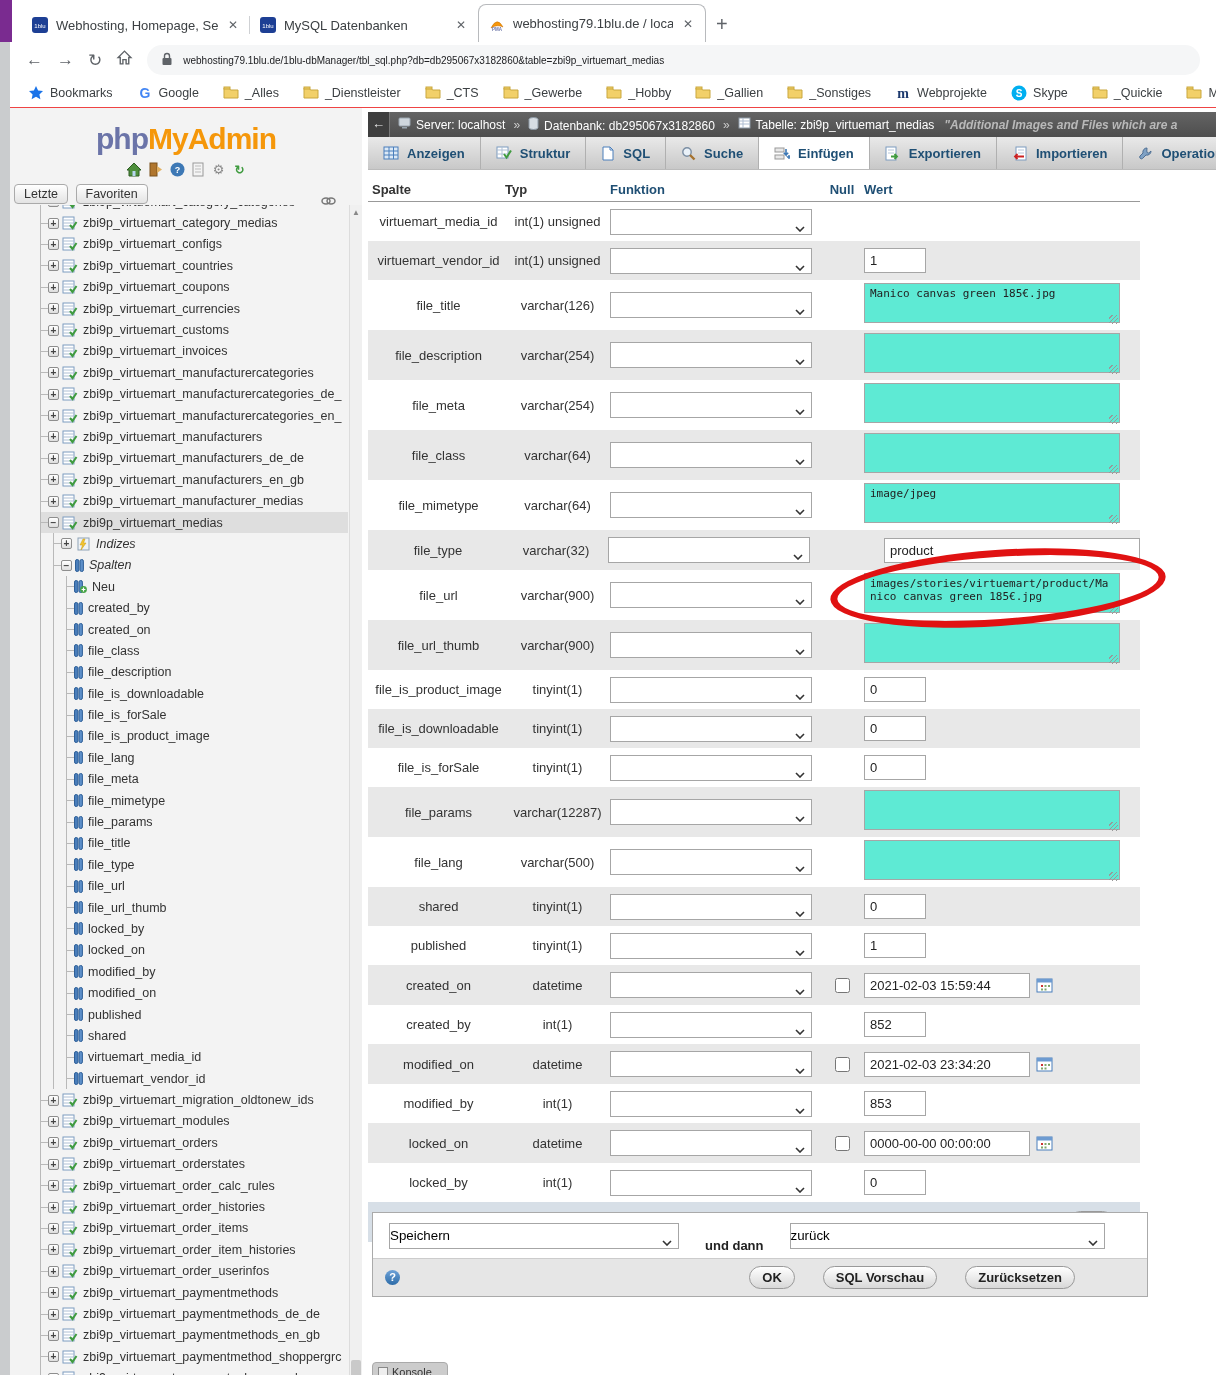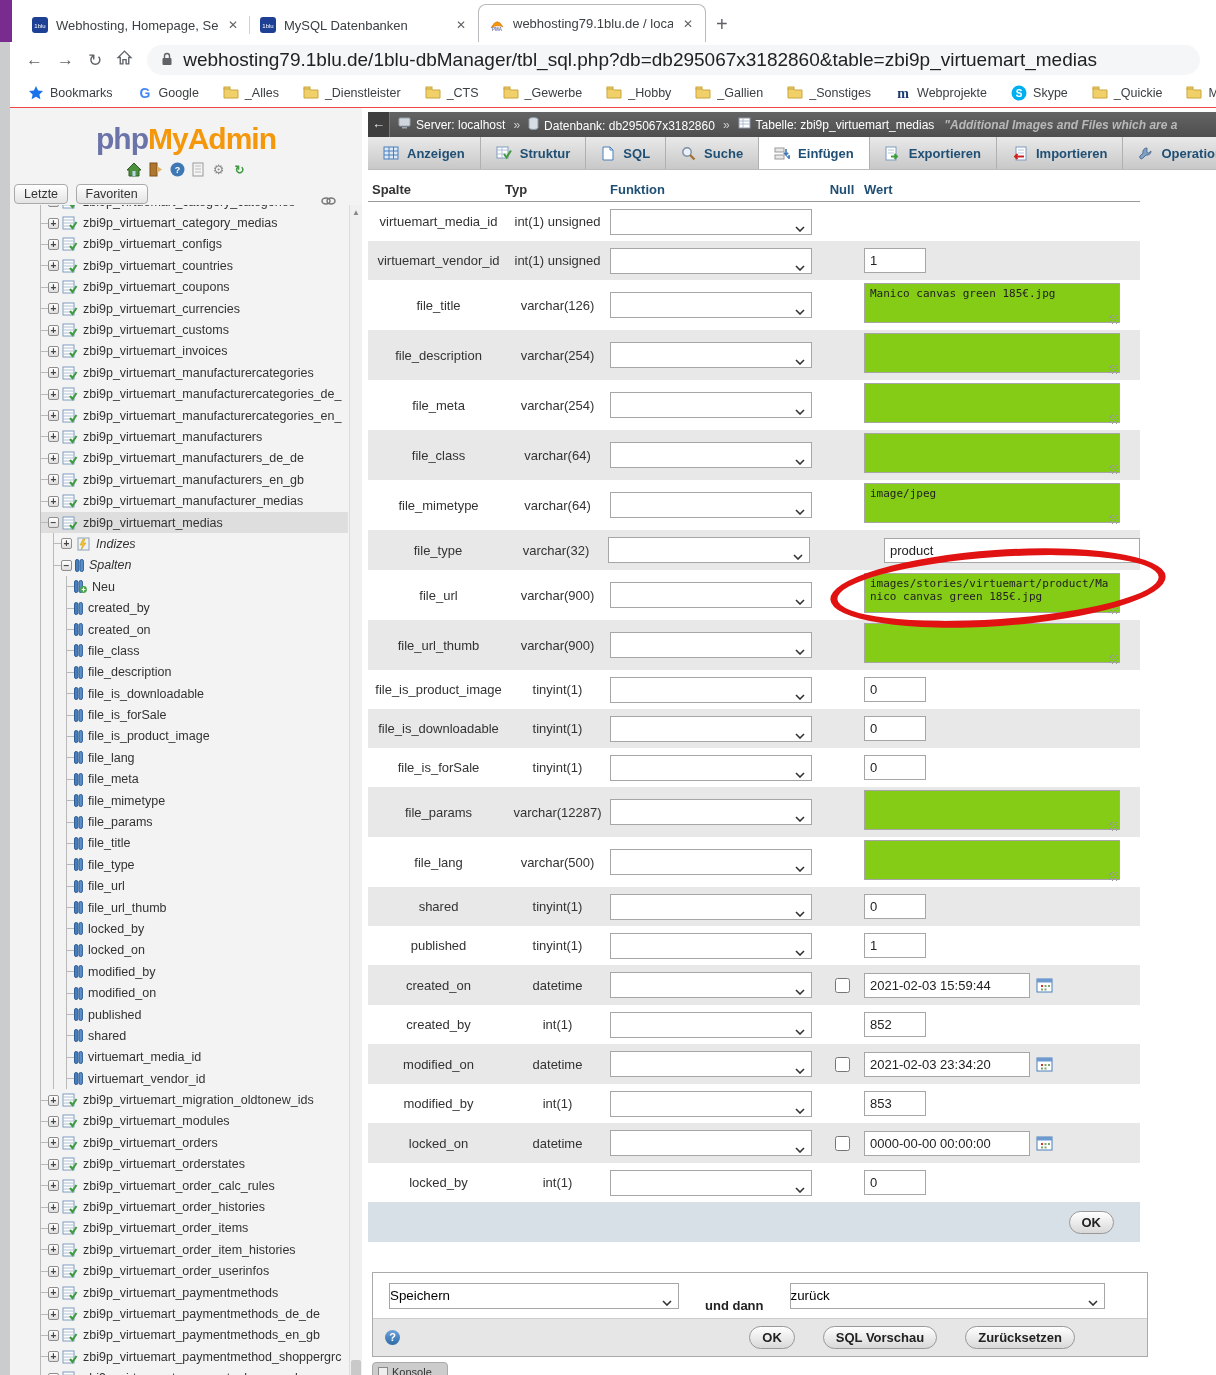--- a/index.html
+++ b/index.html
@@ -17,21 +17,21 @@
     color:#3c4043;font-size:13px;position:relative;}
   .btab .title{flex:1;white-space:nowrap;overflow:hidden;}
   .btab .close{color:#5f6368;font-size:12px;padding:0 2px;}
   .btab.inactive + .btab.inactive::before{content:"";position:absolute;left:-1px;top:8px;height:18px;width:1px;background:#cfd1d4;}
   .btab.active{background:#fff;border:1px solid #b8babd;border-bottom:none;border-radius:8px 8px 0 0;height:38px;}
   .newtab{font-size:20px;color:#5f6368;margin-left:10px;padding-bottom:6px;}
   .favicon{width:16px;height:16px;flex:none;display:inline-flex;}
   #addressbar{display:flex;align-items:center;height:36px;gap:14px;padding:0 16px;}
   .nav-ic{font-size:17px;color:#5f6368;}
   #urlfield{flex:1;display:flex;align-items:center;gap:10px;background:#f5f6f7;border-radius:16px;
-    height:30px;padding:0 14px;font-size:19px;color:#202124;}
+    height:30px;padding:0 14px;font-size:10px;color:#202124;}
   #bookmarksbar{display:flex;align-items:center;height:30px;gap:24px;padding:0 18px;font-size:12.5px;
     color:#3c4043;border-bottom:1px solid #ef4444;}
   .bm{display:flex;align-items:center;gap:6px;white-space:nowrap;}
 
   
   #app{position:absolute;left:10px;top:108px;width:1206px;height:1267px;}
   #sidebar{position:absolute;left:0;top:0;width:352px;height:1267px;background:#f3f3f3;overflow:hidden;}
   #logo{ text-align:center;margin-top:14px;font-size:30px;font-weight:bold;letter-spacing:-1px;}
   #logo .p1{color:#6b74a8;} #logo .p2{color:#f5970a;text-align:center;}
   #nav-icons{display:flex;justify-content:center;gap:6px;margin-top:4px;height:18px;align-items:center;}
@@ -84,30 +84,30 @@
   #fhead{display:flex;width:772px;padding:4px 0 4px 4px;border-bottom:1px solid #999;
     color:#1f4f74;font-weight:bold;font-size:13px;}
   #fhead .c-name,#fhead .c-type{text-align:left;}
   .pma-select{position:relative;width:202px;height:26px;border:1px solid #a6a6a6;background:#fff;}
   .pma-select select{appearance:none;-webkit-appearance:none;width:100%;height:100%;border:none;background:transparent;}
   .pma-select .chev{position:absolute;right:6px;top:8px;pointer-events:none;}
   input.val{border:1px solid #a6a6a6;height:25px;font-size:13px;padding:2px 5px;color:#222;background:#fff;}
   input.val.small{width:62px;} input.val.wide{width:256px;margin-left:24px;} input.val.dt{width:166px;}
   .ta-wrap{position:relative;display:inline-block;}
   textarea.val{border:1px solid #a6a6a6;width:256px;height:40px;resize:none;
-    font-family:"DejaVu Sans Mono",monospace;font-size:11px;line-height:13px;padding:3px 5px;color:#222;background:#84cc16;overflow:hidden;}
+    font-family:"DejaVu Sans Mono",monospace;font-size:11px;line-height:13px;padding:3px 5px;color:#222;background:#5eead4;overflow:hidden;}
   .grip{position:absolute;right:2px;bottom:3px;width:9px;height:9px;
     background:repeating-linear-gradient(135deg,transparent 0 2px,#999 2px 3px);}
   input.nullck{width:15px;height:15px;}
   .pill{display:inline-block;border:1px solid #999;border-radius:12px;background:linear-gradient(#fff,#d8d8d8);
     padding:3px 12px;font-size:13px;font-weight:bold;color:#222;}
   #okbar{width:772px;height:40px;background:#d7dfe7;display:flex;align-items:center;justify-content:flex-end;
     padding-right:26px;margin-top:0;}
 
-  #savefs{position:absolute;left:4px;top:1164px;width:776px;border:1px solid #aaa;background:#fff;}
+  #savefs{position:absolute;left:4px;top:1104px;width:776px;border:1px solid #aaa;background:#fff;}
   #savefs .row1{display:flex;align-items:center;height:45px;padding:0 16px;gap:26px;}
   #savefs .row1 .lbl{font-weight:bold;font-size:13px;color:#222;margin-top:20px;}
   .pma-select.w290{width:290px;} .pma-select.w315{width:315px;}
   #savefs .foot{height:38px;background:#e6e6e6;border-top:1px solid #ccc;display:flex;align-items:center;
     padding:0 16px 0 12px;gap:28px;}
   #savefs .foot .btns{margin-left:auto;display:flex;gap:28px;padding-right:56px;}
   .helpico{width:15px;height:15px;border-radius:50%;background:linear-gradient(#6ea2d8,#2d6ca8);color:#fff;
     font-size:11px;font-weight:bold;text-align:center;line-height:15px;display:inline-block;}
 
   #console-partial{position:absolute;left:4px;top:1254px;width:76px;height:20px;background:#ccc;

